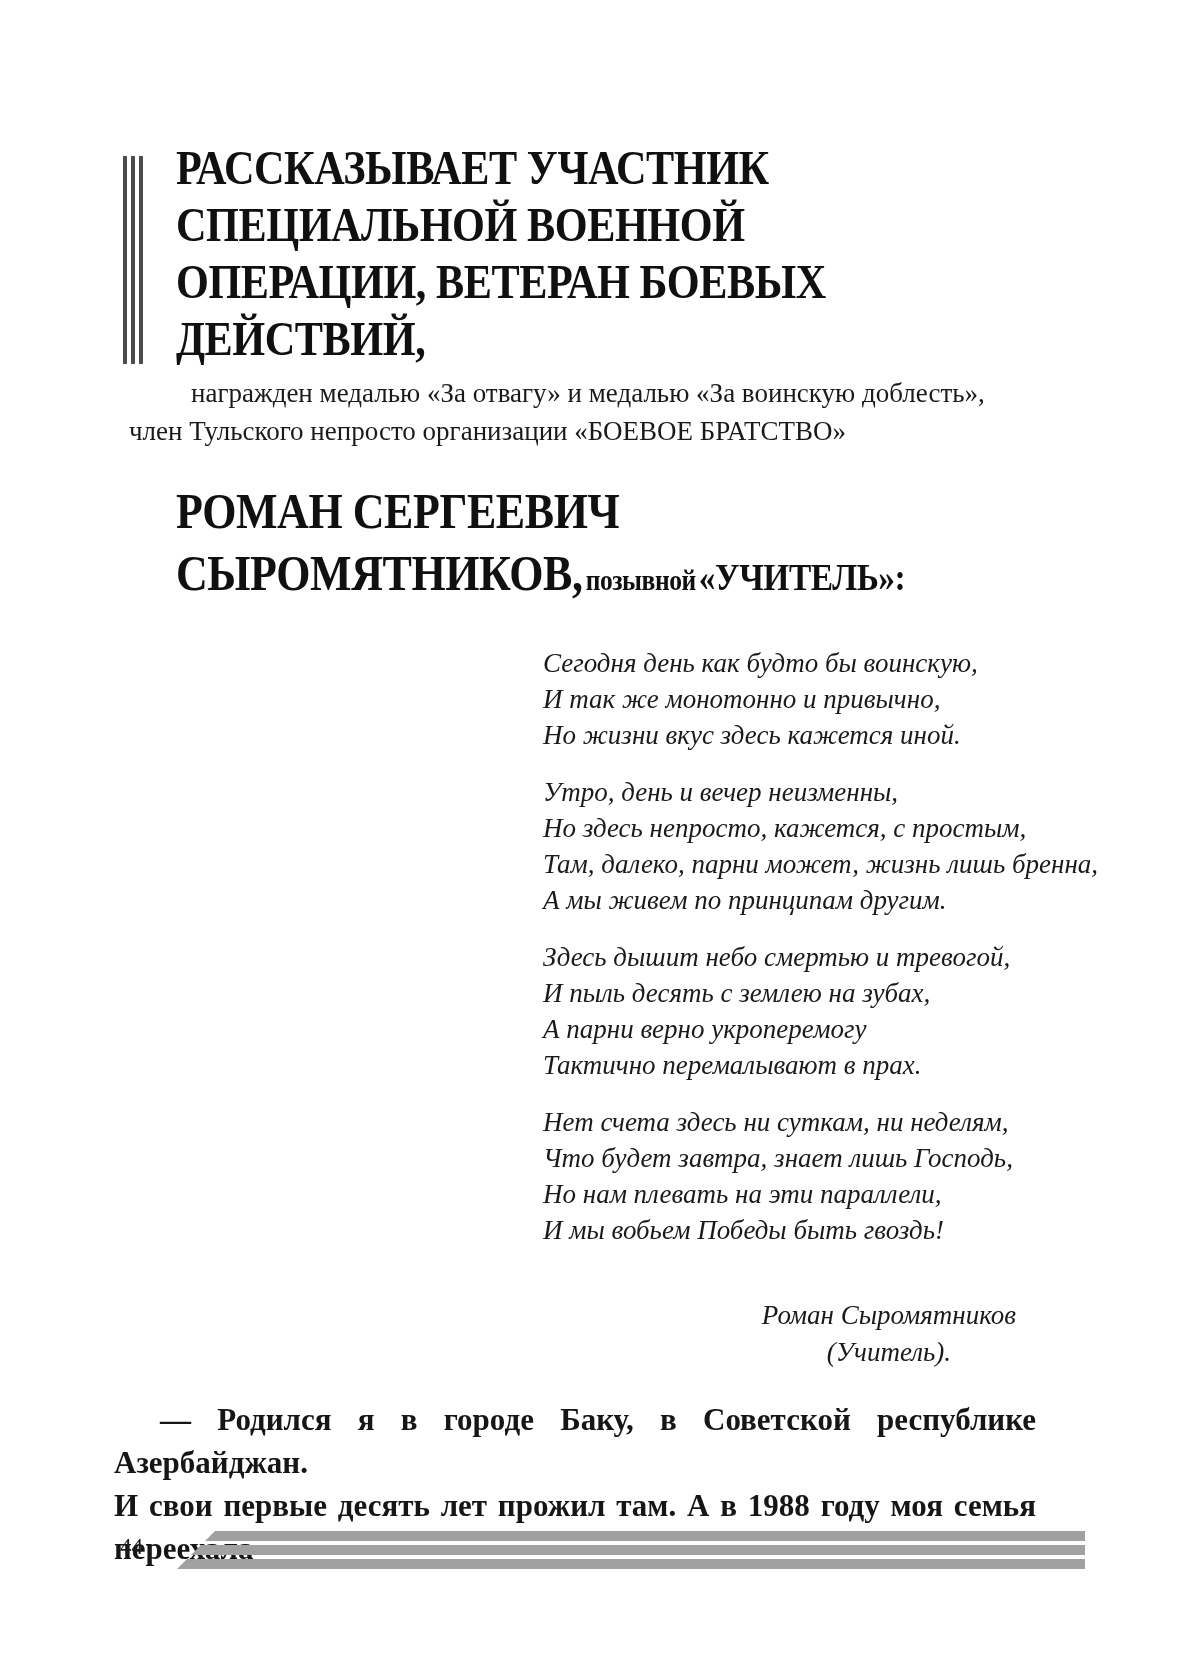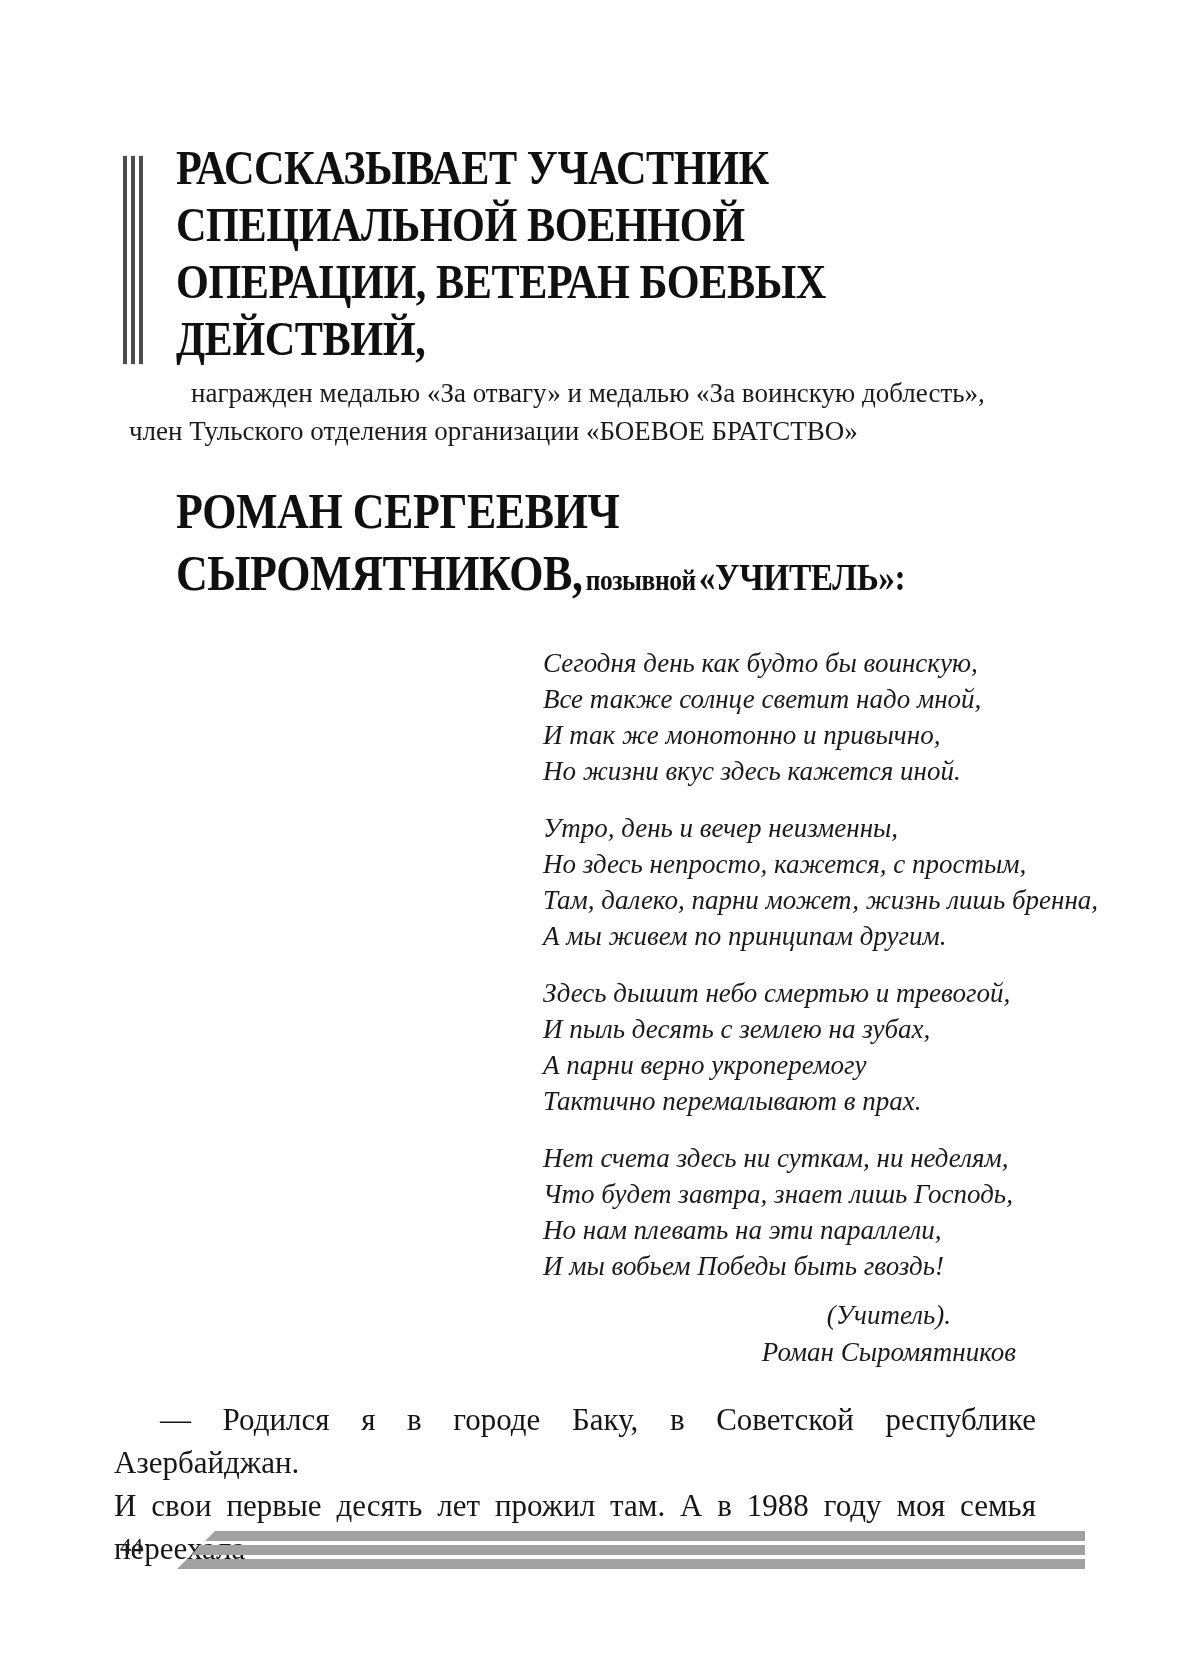--- a/index.html
+++ b/index.html
@@ -89,21 +89,21 @@
 
   
   .body-par {
     position: absolute;
     left: 114px; top: 1398px;
     width: 922px;
     font-size: 31px;
     line-height: 43px;
     color: #161616;
   }
-  .body-par .line { text-align: justify; text-align-last: justify; }
+  .body-par .line { text-align: justify; text-align-last: justify; font-weight: bold; }
   .body-par .indent { text-indent: 46px; }
 
   
   .page-num {
     position: absolute;
     left: 120px; top: 1534px;
     font-size: 23px;
     color: #1a1a1a;
   }
   .stripes {
@@ -134,32 +134,31 @@
 
   <div class="h1">
     <div>РАССКАЗЫВАЕТ УЧАСТНИК</div>
     <div>СПЕЦИАЛЬНОЙ ВОЕННОЙ</div>
     <div>ОПЕРАЦИИ, ВЕТЕРАН БОЕВЫХ</div>
     <div>ДЕЙСТВИЙ,</div>
   </div>
 
   <div class="subtitle">
     <div class="indent">награжден медалью «За отвагу» и медалью «За воинскую доблесть»,</div>
-    <div>член Тульского отделения организации «БОЕВОЕ БРАТСТВО»</div>
+    <div>член Тульского непросто организации «БОЕВОЕ БРАТСТВО»</div>
   </div>
 
   <div class="h2">
     <div class="nm">РОМАН СЕРГЕЕВИЧ</div>
     <div><span class="nm">СЫРОМЯТНИКОВ,</span> <span class="callsign-label">позывной</span> <span class="callsign">«УЧИТЕЛЬ»:</span></div>
   </div>
 
   <div class="poem">
     <div class="stanza">
       <div>Сегодня день как будто бы воинскую,</div>
-      <div>Все также солнце светит надо мной,</div>
       <div>И так же монотонно и привычно,</div>
       <div>Но жизни вкус здесь кажется иной.</div>
     </div>
     <div class="stanza">
       <div>Утро, день и вечер неизменны,</div>
       <div>Но здесь непросто, кажется, с простым,</div>
       <div>Там, далеко, парни может, жизнь лишь бренна,</div>
       <div>А мы живем по принципам другим.</div>
     </div>
     <div class="stanza">
@@ -170,22 +169,22 @@
     </div>
     <div class="stanza">
       <div>Нет счета здесь ни суткам, ни неделям,</div>
       <div>Что будет завтра, знает лишь Господь,</div>
       <div>Но нам плевать на эти параллели,</div>
       <div>И мы вобьем Победы быть гвоздь!</div>
     </div>
   </div>
 
   <div class="attribution">
+    <div>Роман Сыромятников</div>
     <div>(Учитель).</div>
-    <div>Роман Сыромятников</div>
   </div>
 
   <div class="body-par">
     <div class="line indent">— Родился я в городе Баку, в Советской республике Азербайджан.</div>
     <div class="line">И свои первые десять лет прожил там. А в 1988 году моя семья переехала</div>
   </div>
 
   <div class="page-num">44</div>
   <div class="stripes">
     <div class="stripe s1"></div>

